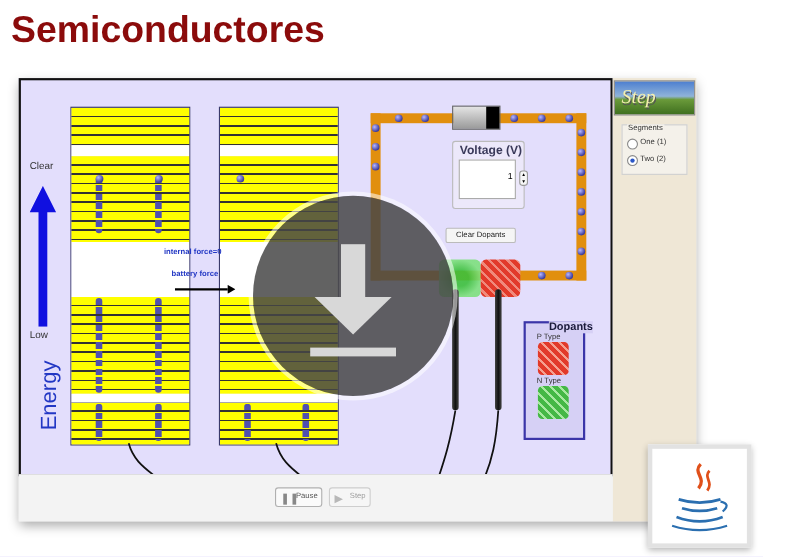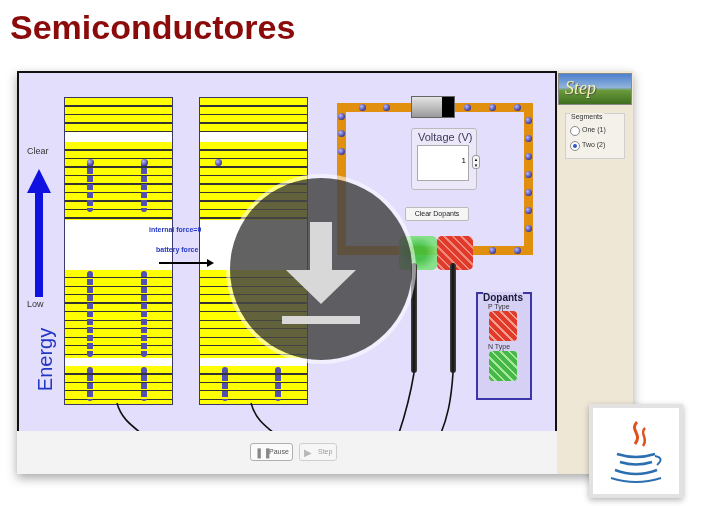--- a/index.html
+++ b/index.html
@@ -29,29 +29,29 @@
   .lbl-low{position:absolute;left:8px;top:226px;font-size:9px;color:#333;}
   .lbl-energy{position:absolute;left:-14px;top:275px;font-size:20px;color:#2237c4;transform:rotate(-90deg);transform-origin:center;width:80px;text-align:center;}
   .force1{position:absolute;left:130px;top:153px;font-size:7px;color:#2237c4;font-weight:bold;}
   .force2{position:absolute;left:137px;top:173px;font-size:7px;color:#2237c4;font-weight:bold;}
   .force-arrow{position:absolute;left:140px;top:186px;width:55px;height:8px;}
   .wire{position:absolute;background:#e18f0e;}
   .dot{position:absolute;width:7px;height:7px;border-radius:50%;background:radial-gradient(circle at 35% 35%,#b6b6ff,#3b3b9c 70%);}
   .battery{position:absolute;left:394px;top:95px;width:42px;height:20px;background:linear-gradient(#e4e4e4,#9a9a9a);border:1px solid #666;}
   .battery .neg{position:absolute;right:0;top:0;width:12px;height:20px;background:#000;}
   .voltage-panel{position:absolute;left:392px;top:55px;width:64px;height:60px;background:#ece8fa;border:1px solid #bbb;border-radius:3px;}
-  .voltage-label{position:absolute;left:6px;top:2px;font-size:11px;color:#3a3a5a;font-weight:normal;}
+  .voltage-label{position:absolute;left:6px;top:2px;font-size:11px;color:#3a3a5a;font-weight:bold;}
   .voltage-input{position:absolute;left:5px;top:16px;width:52px;height:36px;background:#fff;border:1px solid #aaa;font-size:8px;text-align:right;box-sizing:border-box;padding:10px 2px 0 0;}
   .spinner{position:absolute;left:60px;top:26px;width:6px;height:12px;border:1px solid #999;border-radius:3px;background:#f6f6f6;font-size:5px;line-height:6px;text-align:center;}
   .clear-btn{position:absolute;left:386px;top:134px;width:62px;height:12px;background:#f5f5f5;border:1px solid #bbb;border-radius:2px;font-size:7px;color:#222;text-align:center;line-height:12px;}
   .dopant-n-seg{position:absolute;left:380px;top:163px;width:38px;height:34px;border-radius:5px;background:radial-gradient(#3cc03c 30%,#7de07d 70%) ;opacity:.9;}
   .dopant-p-seg{position:absolute;left:418px;top:163px;width:36px;height:34px;border-radius:5px;background:repeating-linear-gradient(45deg,#e23a2a 0 4px,#f08a7c 4px 6px);}
   .probe{position:absolute;width:6px;background:linear-gradient(90deg,#444,#111,#444);border-radius:3px;}
   .dopants-box{position:absolute;left:457px;top:219px;width:52px;height:104px;border:2px solid #3b35a8;background:#d6d0f5;}
-  .dopants-title{position:absolute;left:5px;top:-2px;font-size:10px;font-weight:bold;color:#1a1a3a;background:#d6d0f5;text-align:center;}
+  .dopants-title{position:absolute;left:21px;top:-2px;font-size:10px;font-weight:bold;color:#1a1a3a;background:#d6d0f5;text-align:center;}
   .ptype-lbl{position:absolute;left:10px;top:9px;font-size:7px;color:#333;}
   .ntype-lbl{position:absolute;left:10px;top:49px;font-size:7px;color:#333;}
   .p-swatch{position:absolute;left:11px;top:17px;width:28px;height:30px;border-radius:4px;background:repeating-linear-gradient(45deg,#e23a2a 0 4px,#f5a090 4px 6px);}
   .n-swatch{position:absolute;left:11px;top:57px;width:28px;height:30px;border-radius:4px;background:repeating-linear-gradient(45deg,#45b845 0 4px,#a8e8a0 4px 6px);}
   .overlay-circle{position:absolute;left:230px;top:178px;width:182px;height:182px;border-radius:50%;background:rgba(70,70,70,0.85);box-shadow:0 0 0 4px rgba(255,255,255,0.55);}
   .java-card{position:absolute;left:589px;top:404px;width:86px;height:86px;background:#ffffff;border:4px solid #e2e2e2;box-shadow:0 2px 6px rgba(0,0,0,0.3);}
 </style>
 </head>
 <body>
 

